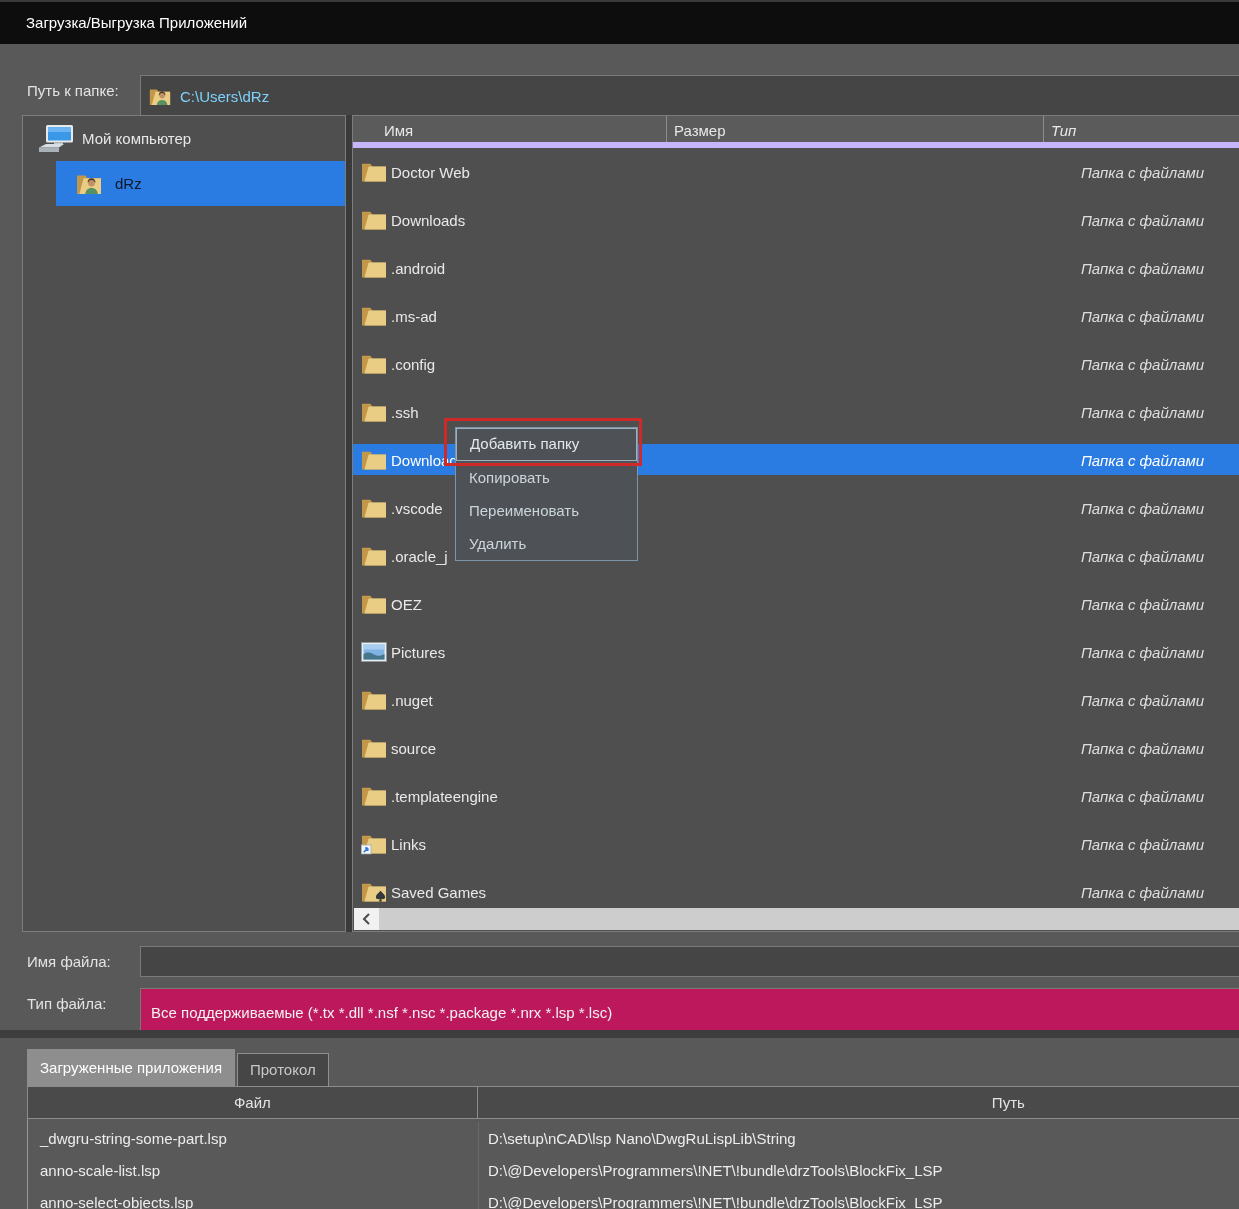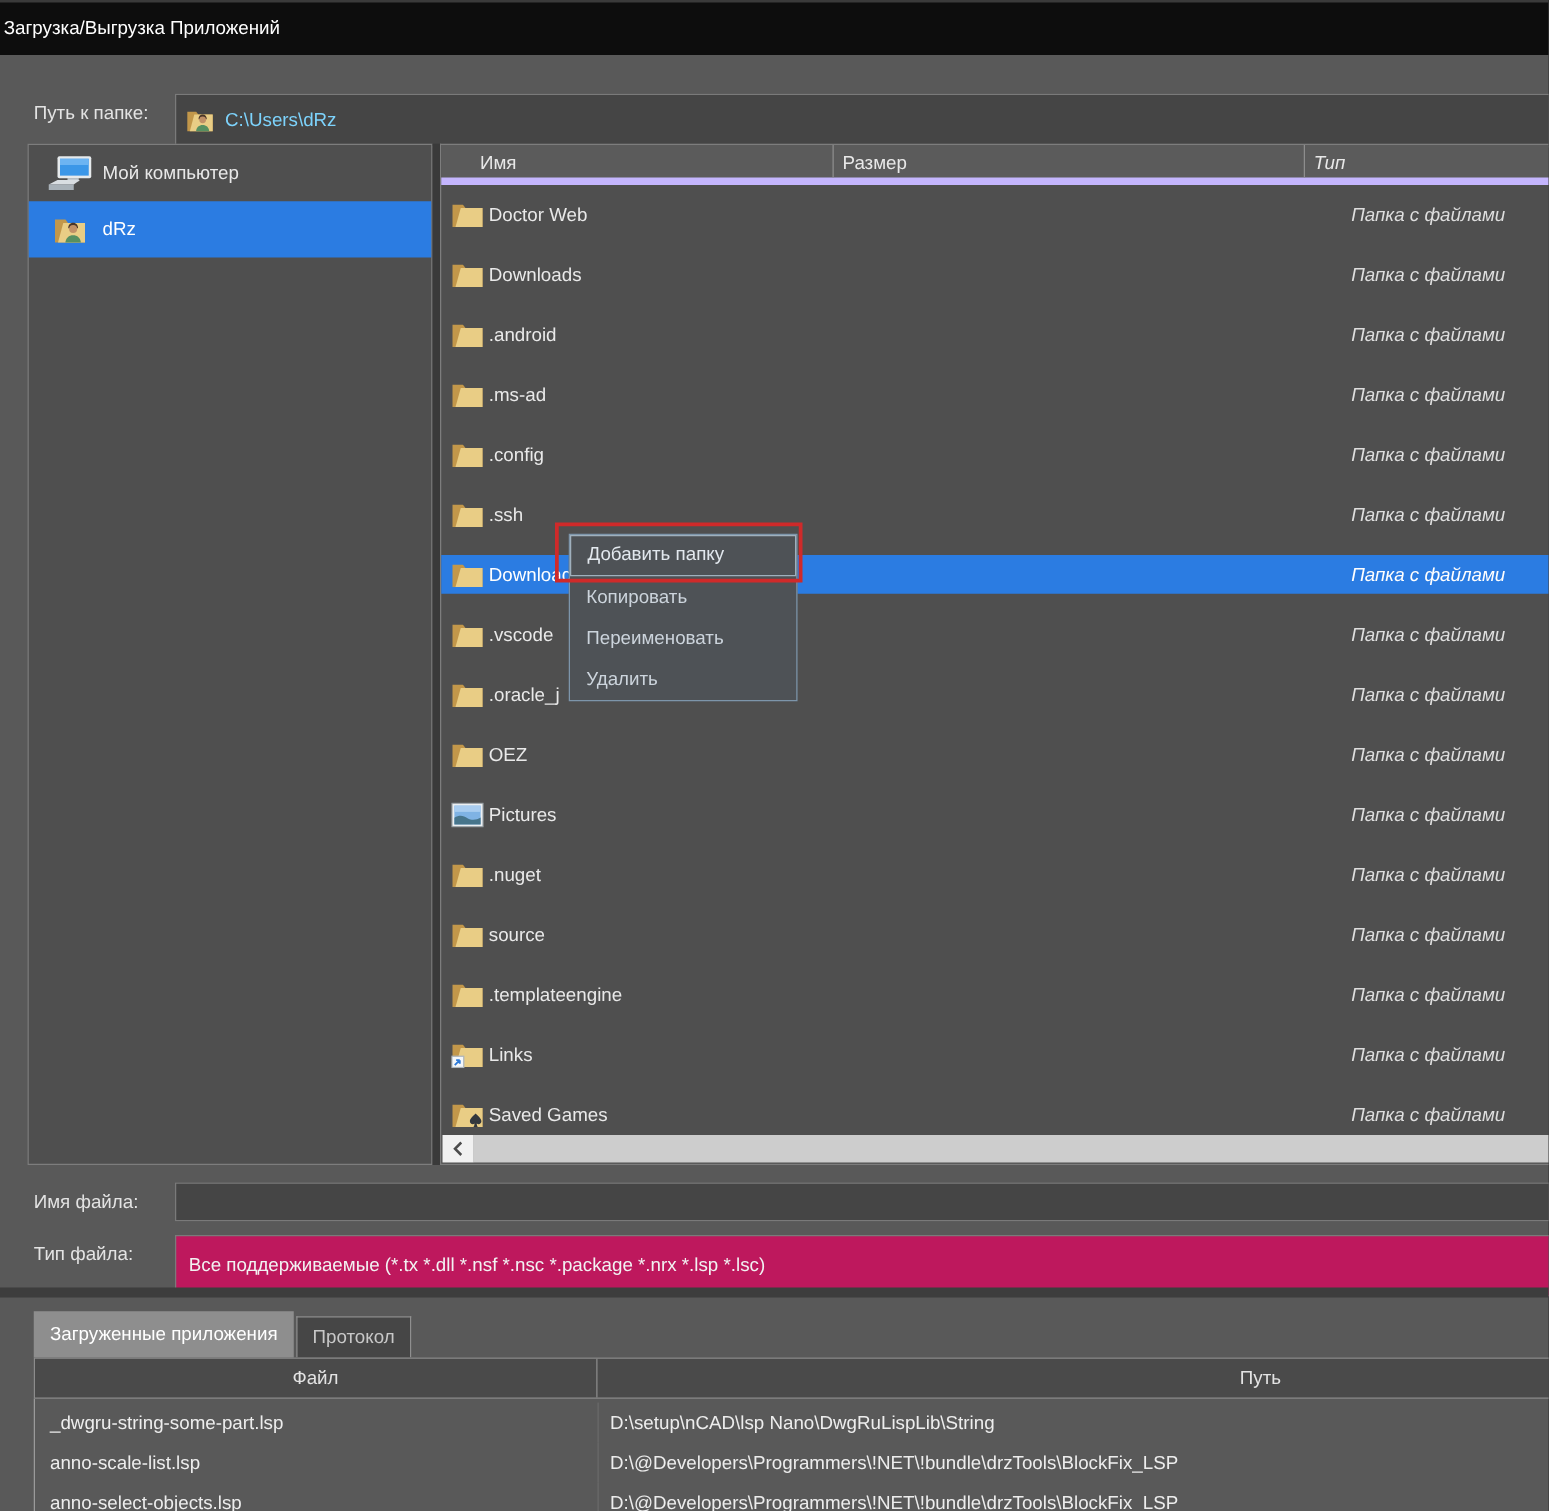--- a/index.html
+++ b/index.html
@@ -1,34 +1,34 @@
 <!DOCTYPE html>
 <html style="--selection-blue: #2b7ce2; --annotation-red: #cf2a2a; --menu-border: #7d95aa; --tab-active-bg: #8e8e8e; --titlebar-bg: #0d0d0d; --dialog-bg: #595959; --panel-bg: #4f4f4f; --input-bg: #454545; --folder-yellow: #e9cd85; --scrollbar-track: #f1f1f1; --scrollbar-thumb: #cdcdcd;"><head>
 <meta charset="utf-8">
 <style>
   html,body{margin:0;padding:0;background:#2a2a2a;}
   .window{position:relative;width:1239px;height:1209px;background:#595959;overflow:hidden;
           font-family:"Liberation Sans",sans-serif;-webkit-font-smoothing:antialiased;}
   
   .titlebar{position:absolute;left:0;top:0;width:100%;height:44px;background:#0d0d0d;
             border-top:2px solid #3a3a3a;box-sizing:border-box;}
-  .titlebar span{display:inline-block;margin-left:3px;line-height:42px;color:#ffffff;font-size:15px;}
+  .titlebar span{display:inline-block;margin-left:26px;line-height:42px;color:#ffffff;font-size:15px;}
   
   .lbl{position:absolute;color:#e3e3e3;font-size:15px;}
   .path-label{left:27px;top:75px;line-height:32px;}
   .path-input{position:absolute;left:140px;top:75px;width:1100px;height:43px;background:#454545;
               border:1px solid #7a7a7a;box-sizing:border-box;display:flex;align-items:center;
               color:#7dd3fc;font-size:15px;}
   .path-input .icon{margin:0 9px 0 8px;display:flex;align-items:center;}
   .path-input .icon svg{width:22px;height:19px;}
   
   .tree{position:absolute;left:22px;top:115px;width:324px;height:817px;background:#4f4f4f;
         border:1px solid #7d7d7d;box-sizing:border-box;}
   .tree-item{height:45px;display:flex;align-items:center;color:#e8e8e8;font-size:15px;}
-  .tree-item.selected{background:var(--selection-blue,#2b7ce2);color:#ffffff;}
+  .tree-item.selected{background:var(--selection-blue,#2b7ce2);color:#0f172a;margin-left:33px;}
   .tree-item .ticon{margin-left:15px;margin-right:8px;width:36px;display:flex;justify-content:center;align-items:center;}
   .gapstrip{position:absolute;left:346px;top:115px;width:6px;height:817px;background:#3a3a3a;}
   
   .filelist{position:absolute;left:352px;top:115px;width:887px;height:817px;background:#4f4f4f;
             border:1px solid #7d7d7d;border-right:none;box-sizing:border-box;}
   .fl-header{position:absolute;left:0;top:0;width:100%;height:32px;background:#5b5b5b;
              border-bottom:6px solid #c4b5fd;display:flex;box-sizing:border-box;}
   .fl-h-cell{box-sizing:border-box;border-right:1px solid #8d8d8d;color:#e8e8e8;font-size:15px;line-height:30px;}
   .fl-h-name{width:314px;padding-left:31px;}
   .fl-h-size{width:377px;padding-left:7px;}

